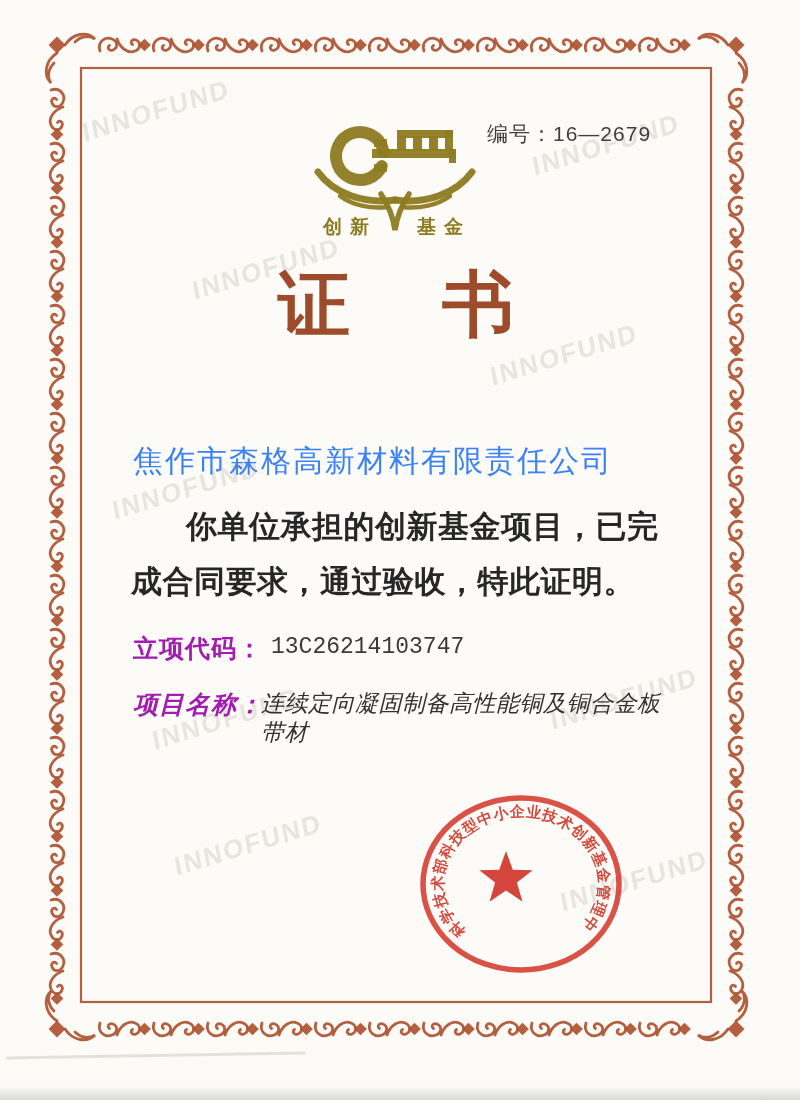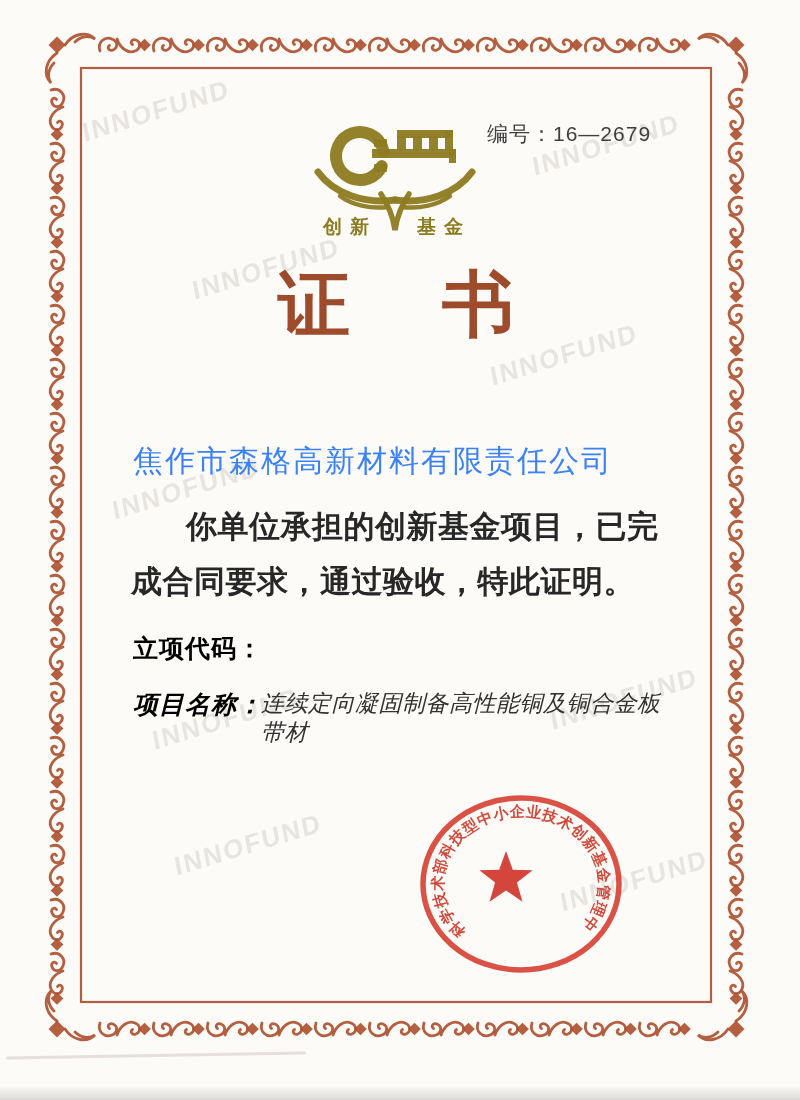--- a/index.html
+++ b/index.html
@@ -55,21 +55,21 @@
   }
   
   .body-line{
     position:absolute;z-index:3;
     font-size:31px;font-weight:600;color:#272727;letter-spacing:.5px;white-space:nowrap;
   }
   .body-line1{left:186px;top:506px;}
   .body-line2{left:131px;top:561px;}
   
   .field{position:absolute;z-index:3;display:flex;align-items:flex-start;}
-  .field-label{font-size:25px;font-weight:700;color:#000000;letter-spacing:1px;white-space:nowrap;}
+  .field-label{font-size:25px;font-weight:700;color:#a21caf;letter-spacing:1px;white-space:nowrap;}
   .field-code{left:133px;top:632px;}
   .code-value{
     font-family:"Liberation Mono","DejaVu Sans Mono",monospace;
     font-size:23px;color:#3a3a3a;margin-left:8px;padding-top:2px;letter-spacing:0;
   }
   .field-project{left:133px;top:688px;font-style:italic;}
   .project-value{
     font-family:"Liberation Serif","DejaVu Serif",serif;
     font-size:23px;color:#333;width:400px;margin-left:-2px;
     line-height:29px;letter-spacing:.5px;padding-top:1px;
@@ -224,20 +224,21 @@
     <span>书</span>
   </div>
 
   <div class="company">焦作市森格高新材料有限责任公司</div>
 
   <div class="body-line body-line2">成合同要求，通过验收，特此证明。</div>
   <div class="body-line body-line1">你单位承担的创新基金项目，已完</div>
 
   <div class="field field-code">
     <span class="field-label">立项代码：</span>
+    <span class="code-value">13C26214103747</span>
   </div>
 
   <div class="field field-project">
     <span class="field-label">项目名称：</span>
     <span class="project-value">连续定向凝固制备高性能铜及铜合金板带材</span>
   </div>
 
   <svg class="seal" width="270" height="230" viewBox="390 770 270 230">
     <ellipse class="ring" cx="521" cy="884" rx="98" ry="86"></ellipse>
     <polygon class="star" points="506,851 512.8,869.7 532.6,870.3 516.9,882.6 522.5,901.7 506,890.5 489.5,901.7 495.1,882.6 479.4,870.3 499.2,869.7"></polygon>

